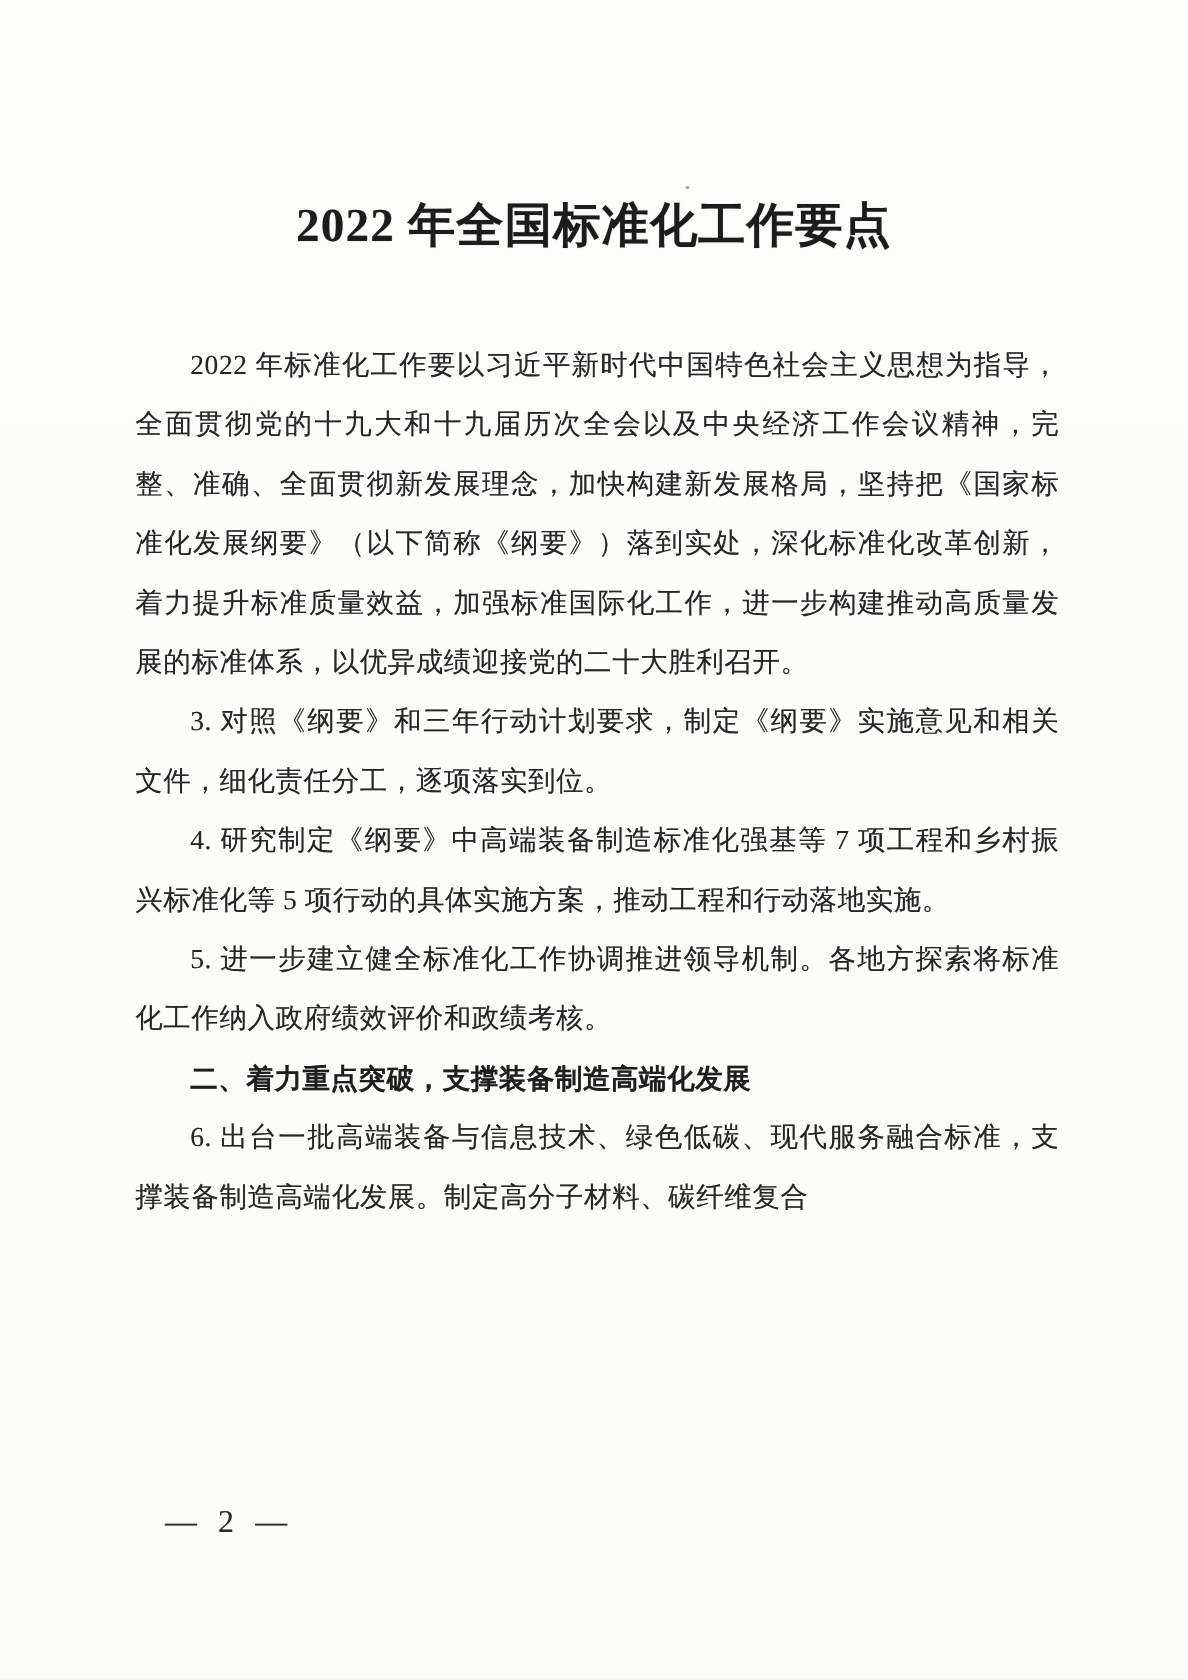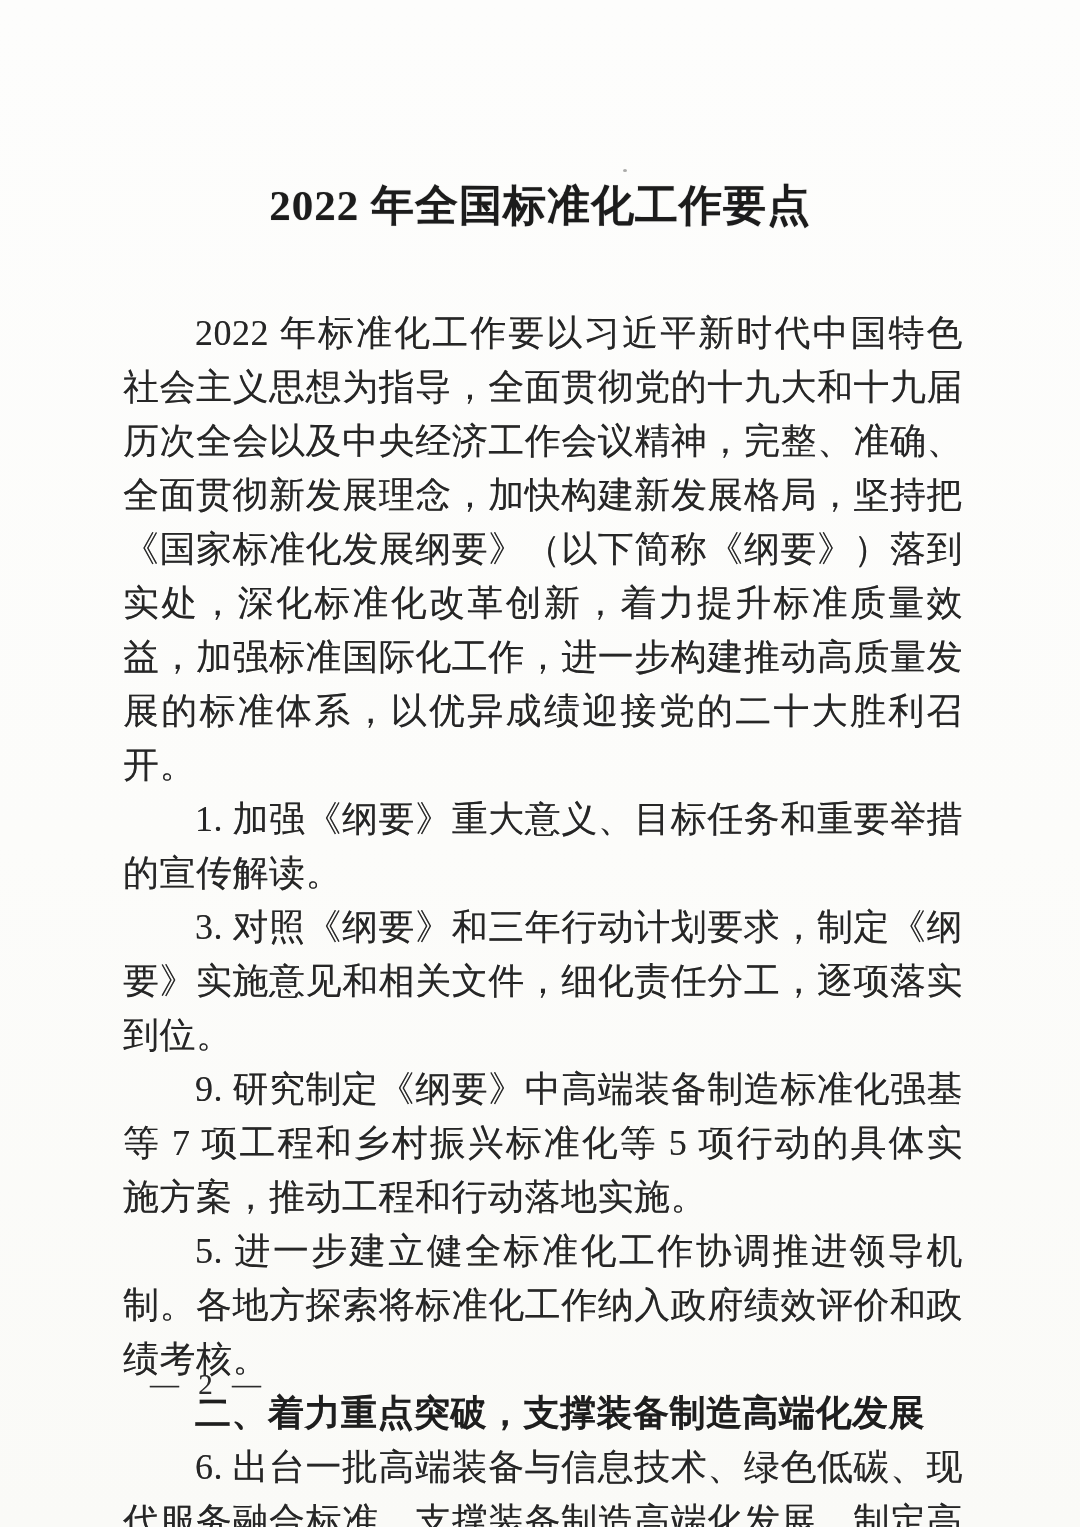--- a/index.html
+++ b/index.html
@@ -36,21 +36,21 @@
     text-shadow: 0 0 1px rgba(20,20,20,0.35);
   }
   .doc-body {
     position: absolute;
     top: 306px;
     left: 123px;
     width: 840px;
   }
   .doc-body p {
     margin: 0;
-    font-size: 36px;
+    font-size: 25px;
     line-height: 54px;
     text-align: justify;
     text-justify: inter-ideograph;
     text-indent: 2em;
     letter-spacing: 0.5px;
     color: #262626;
     text-shadow: 0 0 0.6px rgba(30,30,30,0.45);
   }
   .doc-body p.heading {
     font-family: "Liberation Sans", "DejaVu Sans", sans-serif;
@@ -82,22 +82,21 @@
 </head>
 <body>
 
 <div class="page">
   <div class="speckle"></div>
 
   <h1 class="doc-title">2022 年全国标准化工作要点</h1>
 
   <div class="doc-body" id="doc-body">
       <p class="body-para">2022 年标准化工作要以习近平新时代中国特色社会主义思想为指导，全面贯彻党的十九大和十九届历次全会以及中央经济工作会议精神，完整、准确、全面贯彻新发展理念，加快构建新发展格局，坚持把《国家标准化发展纲要》（以下简称《纲要》）落到实处，深化标准化改革创新，着力提升标准质量效益，加强标准国际化工作，进一步构建推动高质量发展的标准体系，以优异成绩迎接党的二十大胜利召开。</p>
-      <p class="body-para">1. 加强《纲要》重大意义、目标任务和重要举措的宣传解读。</p>
       <p class="body-para">3. 对照《纲要》和三年行动计划要求，制定《纲要》实施意见和相关文件，细化责任分工，逐项落实到位。</p>
-      <p class="body-para">9. 研究制定《纲要》中高端装备制造标准化强基等 7 项工程和乡村振兴标准化等 5 项行动的具体实施方案，推动工程和行动落地实施。</p>
+      <p class="body-para">4. 研究制定《纲要》中高端装备制造标准化强基等 7 项工程和乡村振兴标准化等 5 项行动的具体实施方案，推动工程和行动落地实施。</p>
       <p class="body-para">5. 进一步建立健全标准化工作协调推进领导机制。各地方探索将标准化工作纳入政府绩效评价和政绩考核。</p>
       <p class="heading">二、着力重点突破，支撑装备制造高端化发展</p>
       <p class="body-para">6. 出台一批高端装备与信息技术、绿色低碳、现代服务融合标准，支撑装备制造高端化发展。制定高分子材料、碳纤维复合</p>
     </div>
 
   <div class="page-number">— 2 —</div>
 </div>
 
 </body></html>

